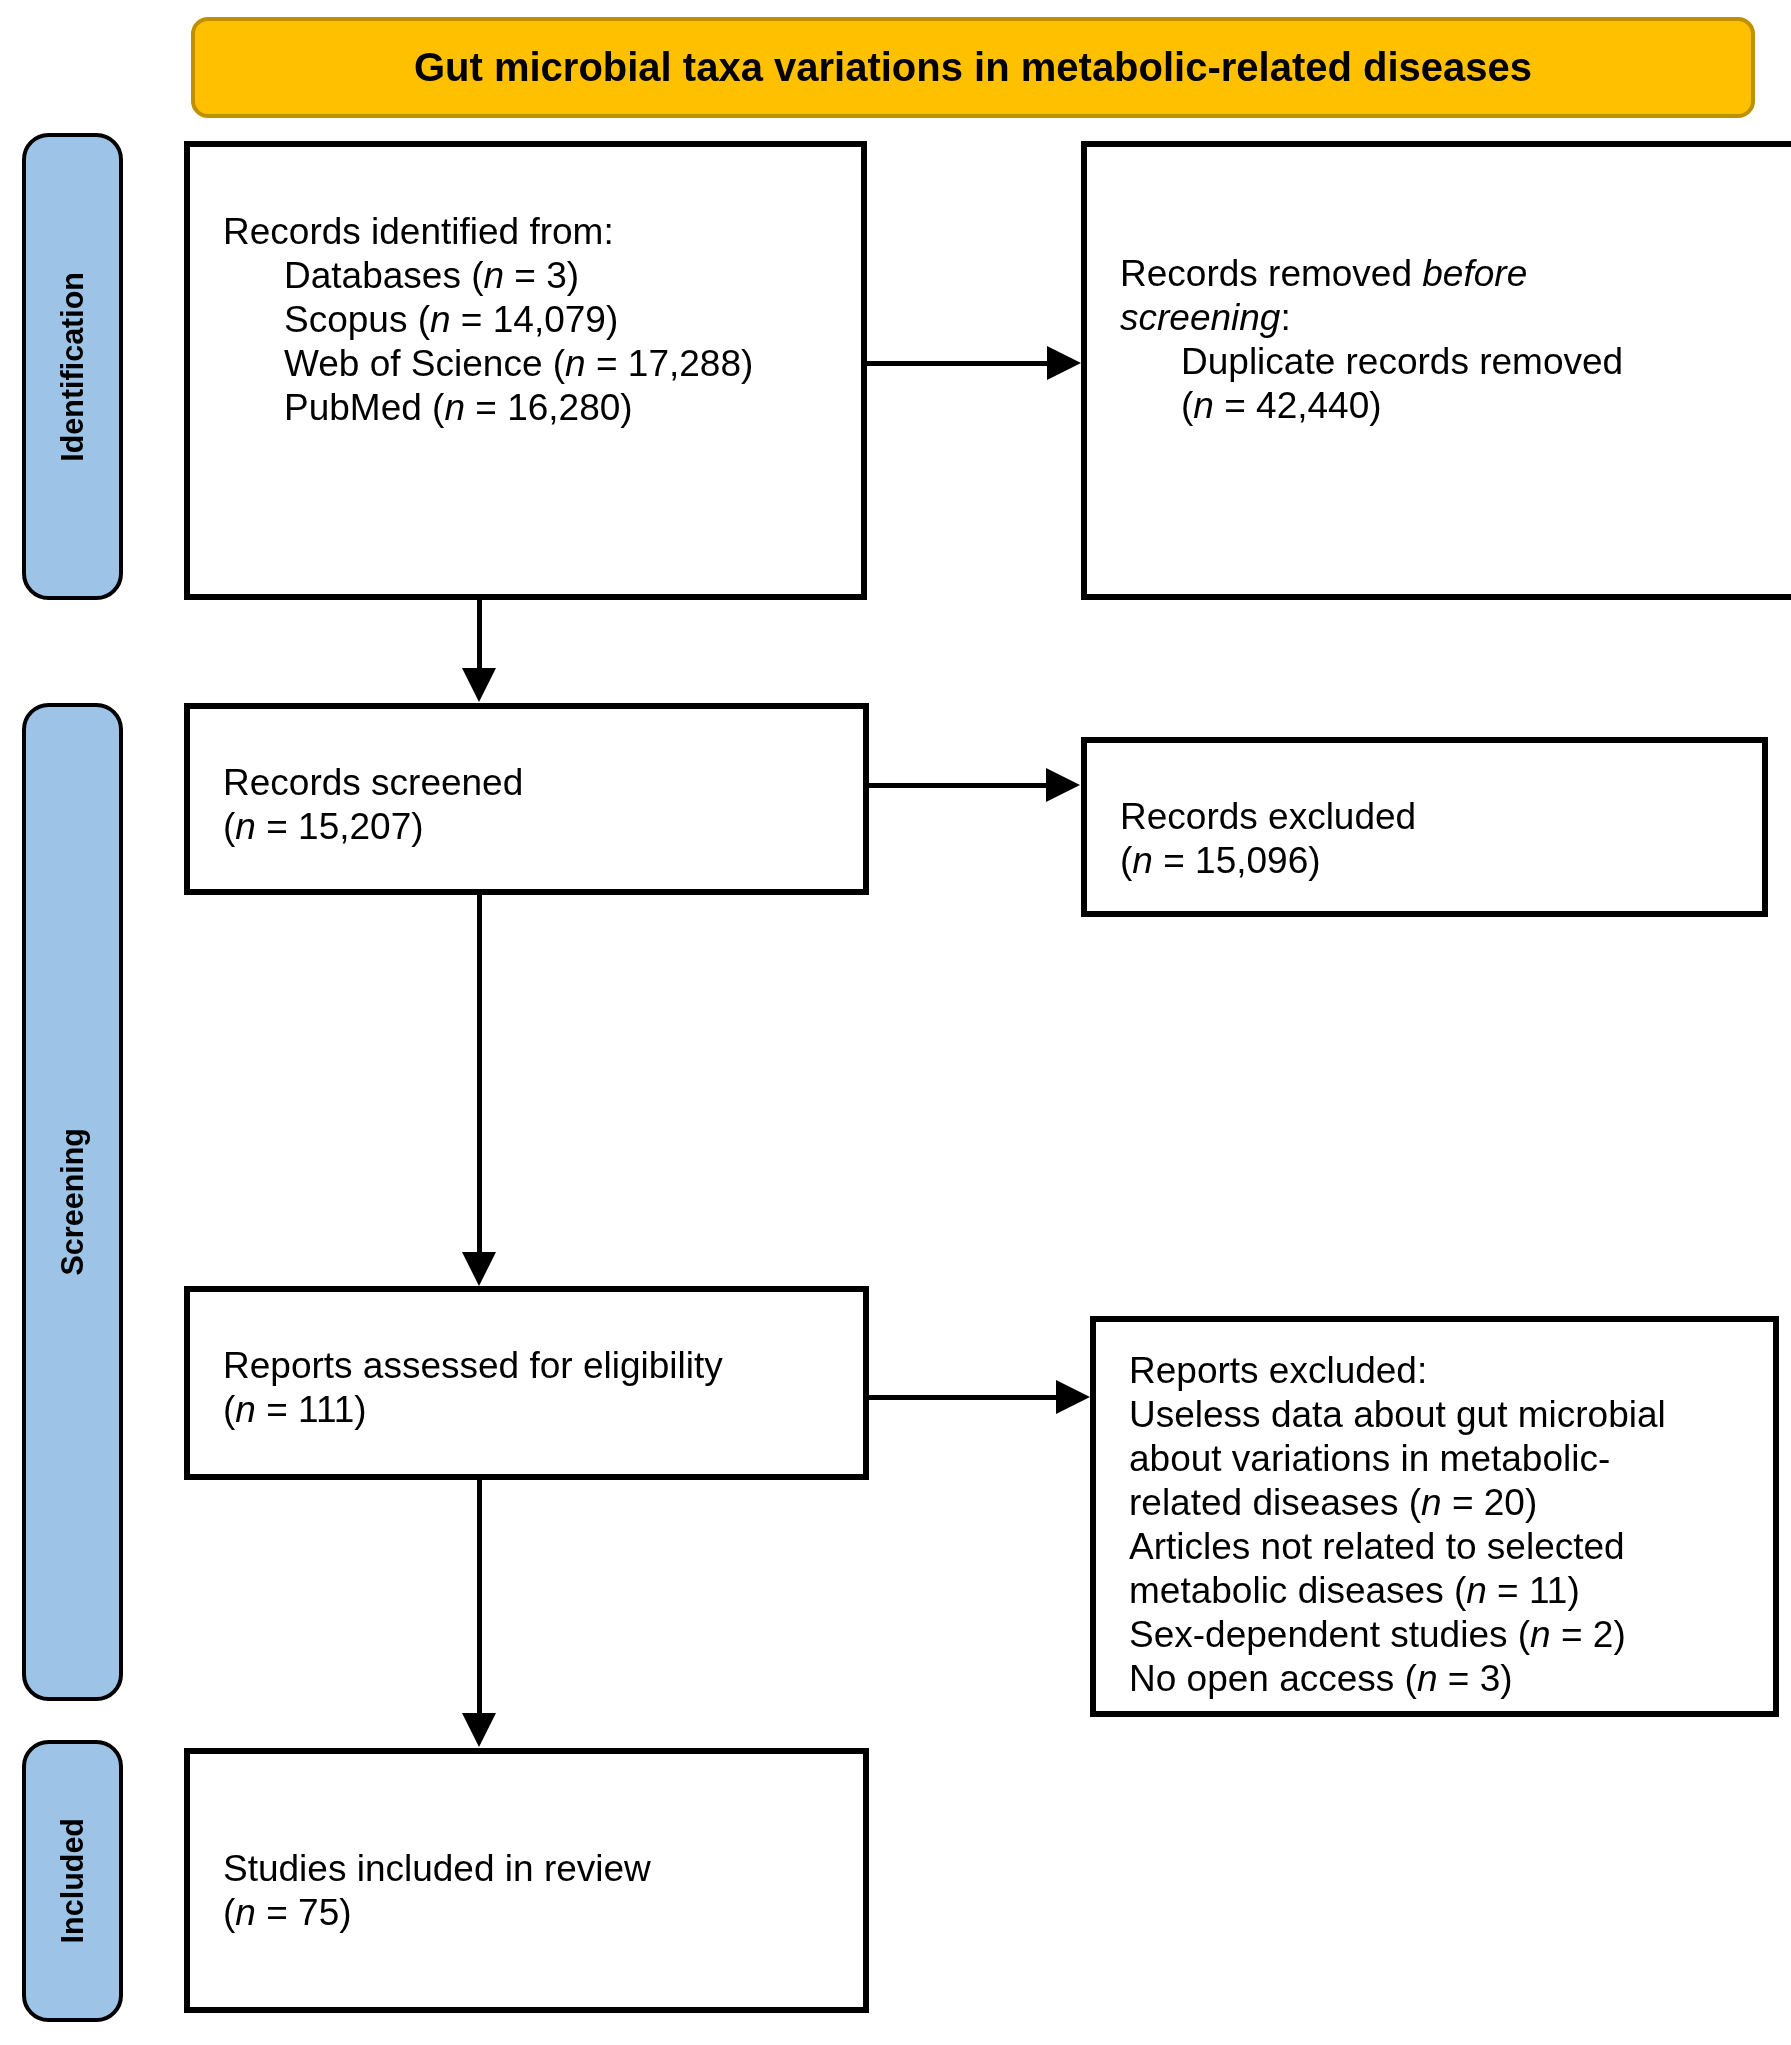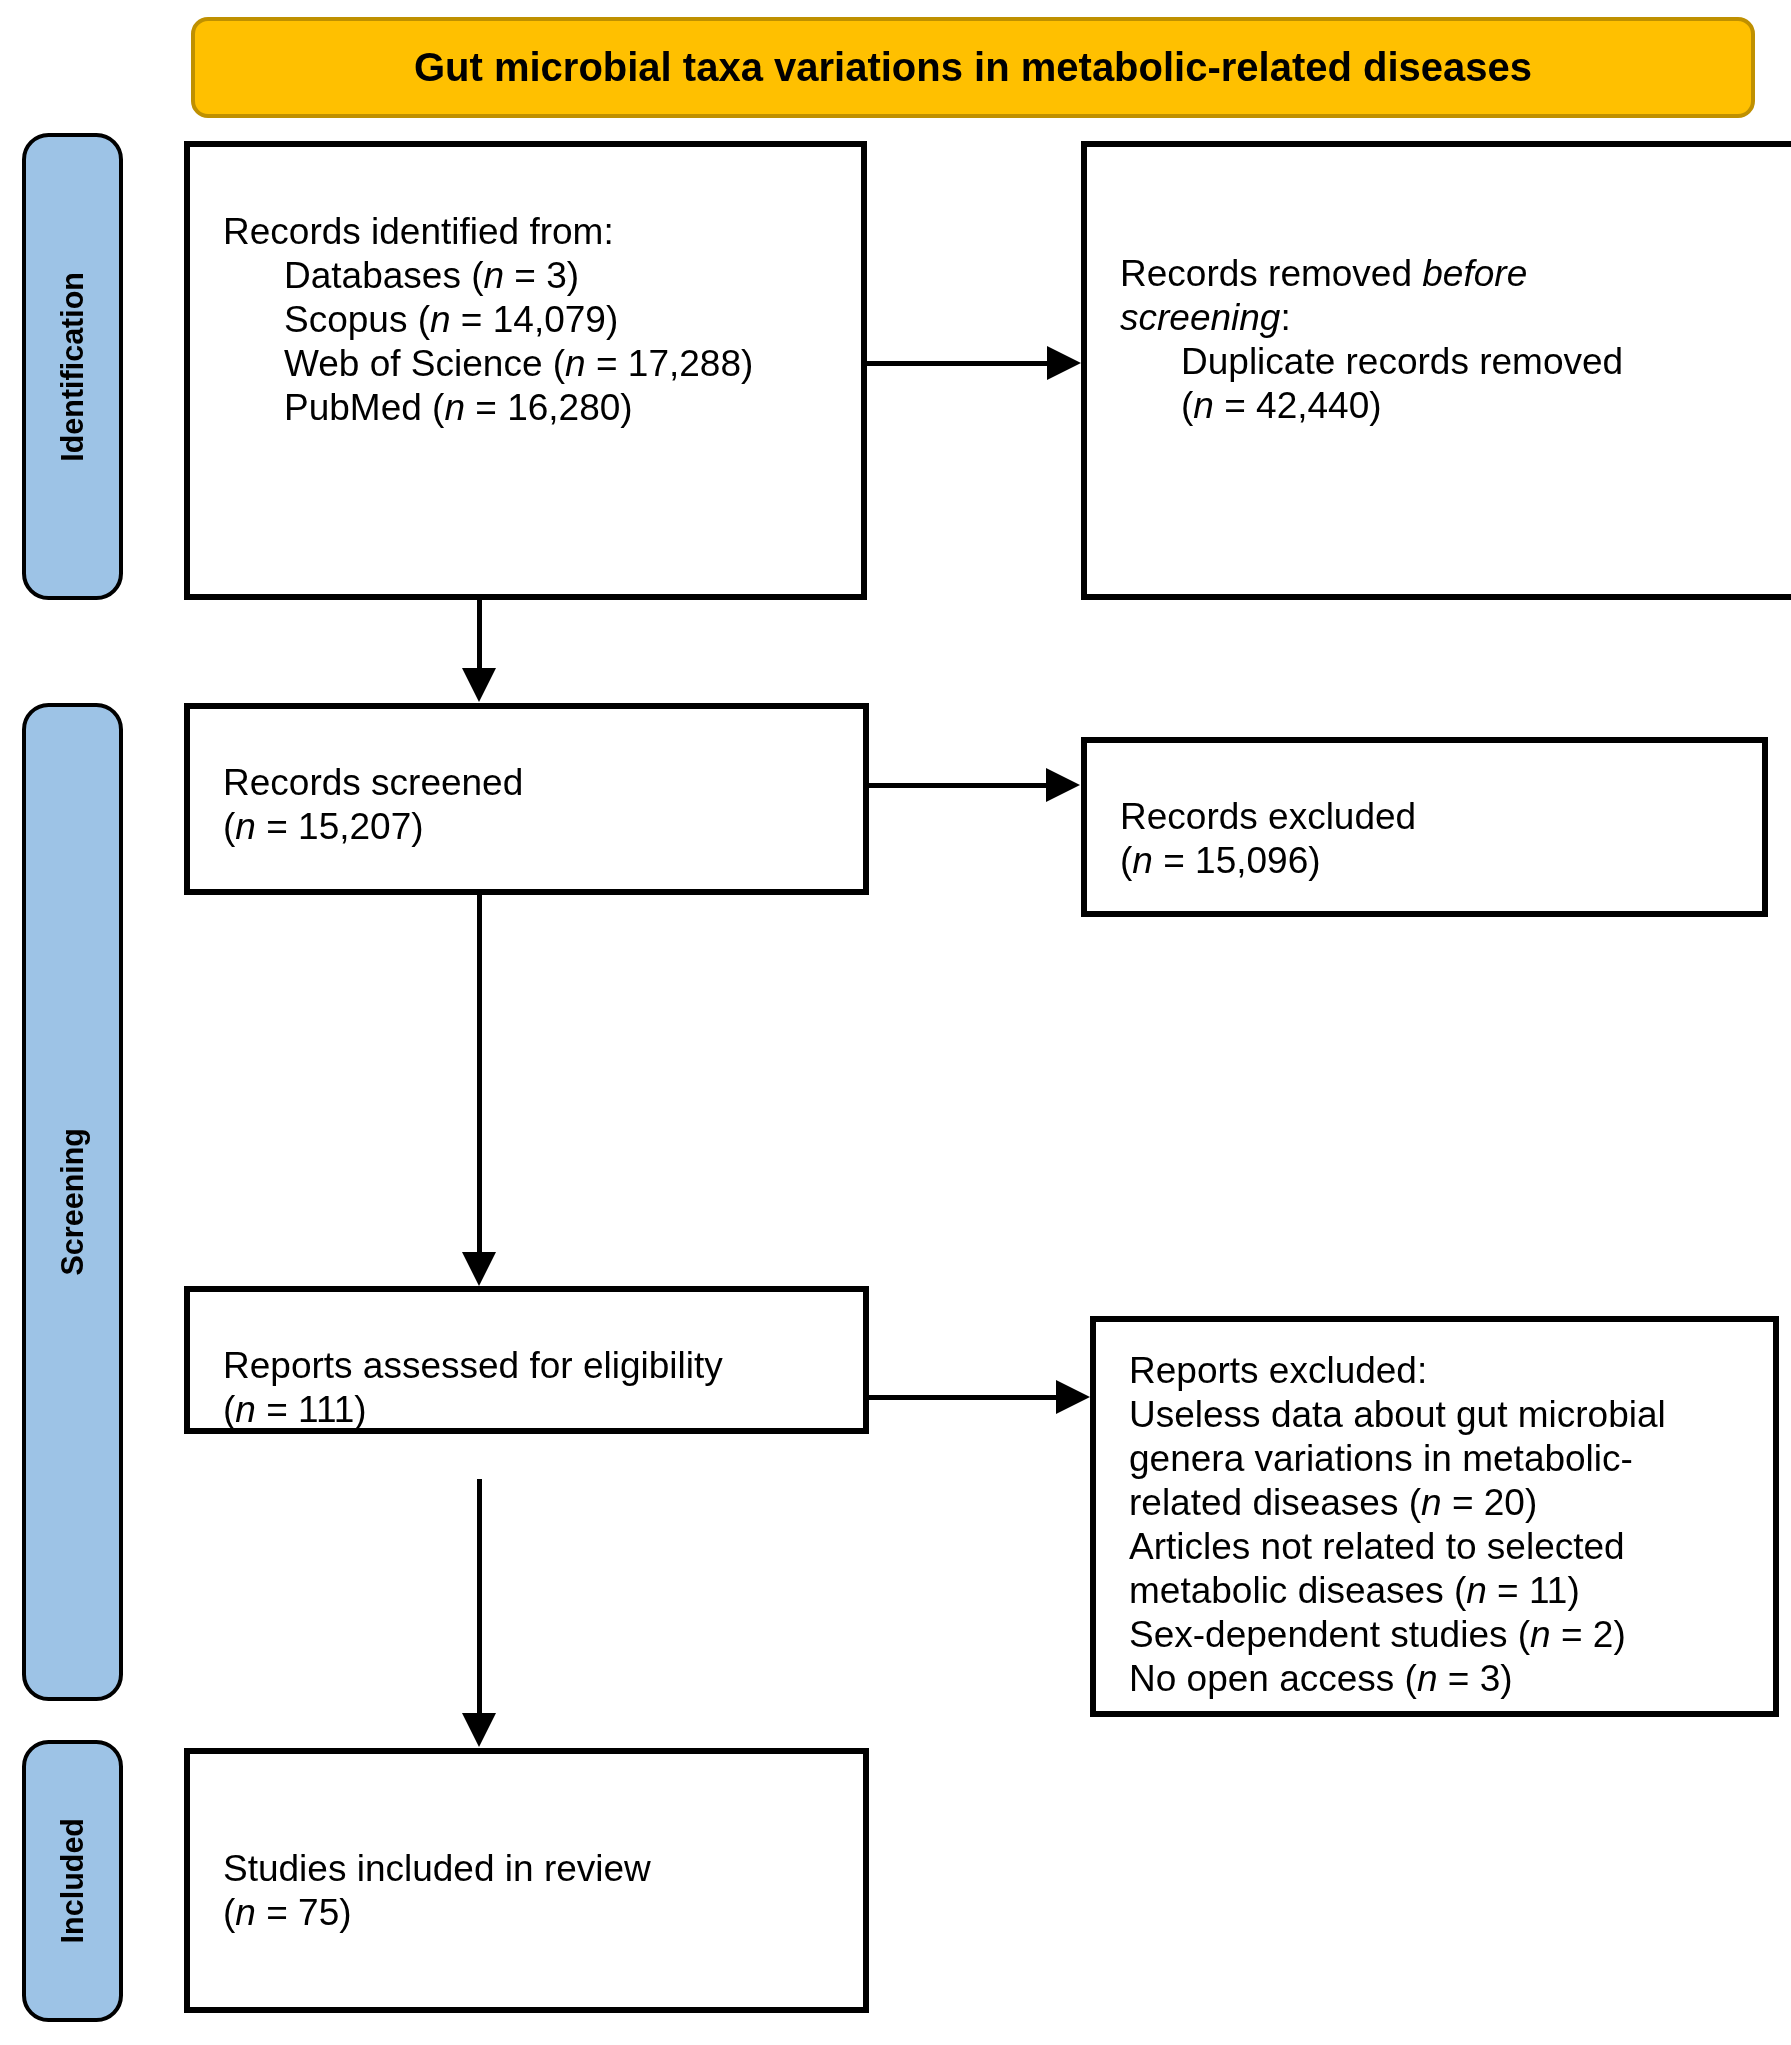--- a/index.html
+++ b/index.html
@@ -40,21 +40,21 @@
     position:absolute;background:#fff;border:6px solid #000;
     box-sizing:border-box;
     font-size:37px;line-height:44px;
     padding-left:33px;padding-right:13.3px;
     white-space:nowrap;
   }
   .box-identified{left:184px;top:141px;width:683px;height:459px;padding-top:63px;}
   .box-removed{left:1081px;top:141px;width:740px;height:459px;padding-top:105px;}
   .box-screened{left:184px;top:703px;width:685px;height:192px;padding-top:52px;}
   .box-excluded{left:1081px;top:737px;width:687px;height:180px;padding-top:52px;}
-  .box-assessed{left:184px;top:1286px;width:685px;height:148px;padding-top:52px;}
+  .box-assessed{left:184px;top:1286px;width:685px;height:194px;padding-top:52px;}
   .box-reports-excluded{left:1090px;top:1316px;width:689px;height:401px;padding-top:26.5px;}
   .box-included{left:184px;top:1748px;width:685px;height:265px;padding-top:93px;}
 
   .bline{min-height:44px;}
   .bline.ind1{padding-left:61px;}
   .it{font-style:italic;}
 
   
   .arrow-h{
     position:absolute;height:4.6px;background:#000;
@@ -119,21 +119,21 @@
       <div class="bline"><span>Records excluded</span></div>
       <div class="bline"><span>(</span><span class="it">n</span><span> = 15,096)</span></div>
     </div>
   <div class="flowbox box-assessed">
       <div class="bline"><span>Reports assessed for eligibility</span></div>
       <div class="bline"><span>(</span><span class="it">n</span><span> = 111)</span></div>
     </div>
   <div class="flowbox box-reports-excluded">
       <div class="bline"><span>Reports excluded:</span></div>
       <div class="bline"><span>Useless data about gut microbial</span></div>
-      <div class="bline"><span>genera variations in metabolic-</span></div>
+      <div class="bline"><span>about variations in metabolic-</span></div>
       <div class="bline"><span>related diseases (</span><span class="it">n</span><span> = 20)</span></div>
       <div class="bline"><span>Articles not related to selected</span></div>
       <div class="bline"><span>metabolic diseases (</span><span class="it">n</span><span> = 11)</span></div>
       <div class="bline"><span>Sex-dependent studies (</span><span class="it">n</span><span> = 2)</span></div>
       <div class="bline"><span>No open access (</span><span class="it">n</span><span> = 3)</span></div>
     </div>
   <div class="flowbox box-included">
       <div class="bline"><span>Studies included in review</span></div>
       <div class="bline"><span>(</span><span class="it">n</span><span> = 75)</span></div>
     </div>

